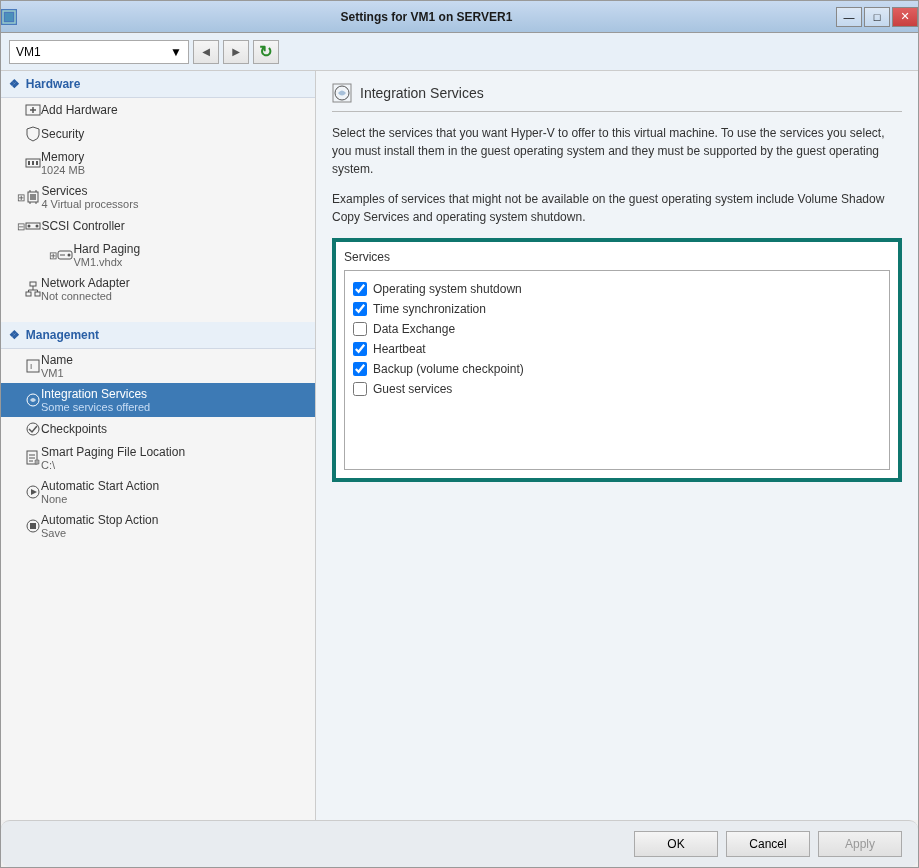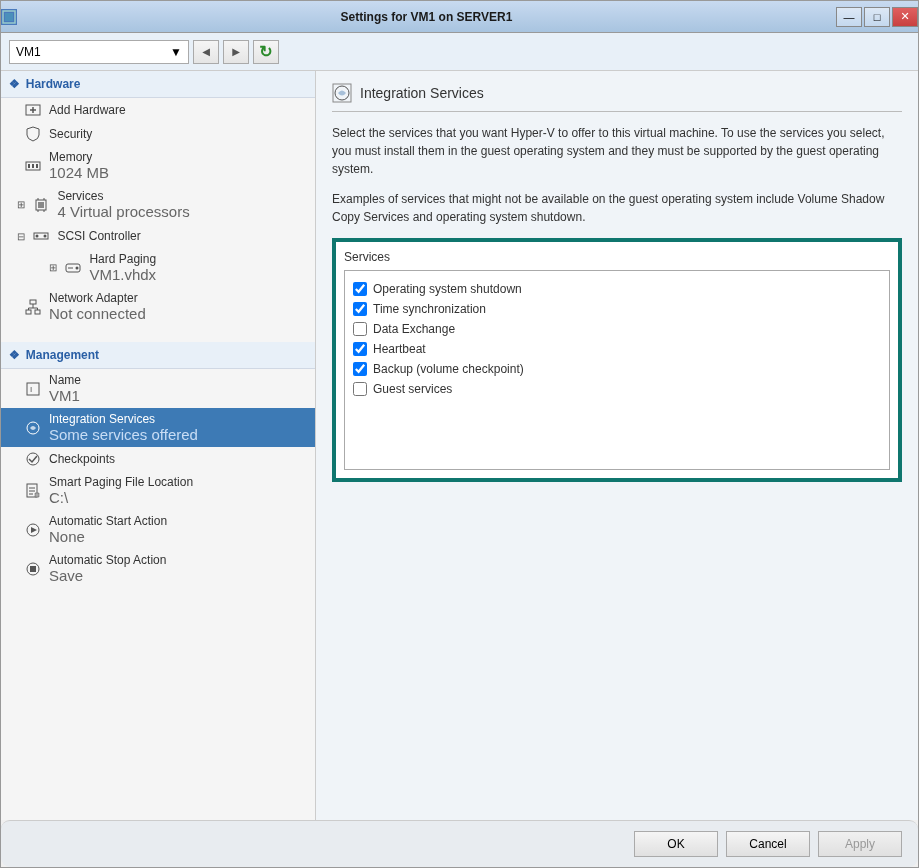--- a/index.html
+++ b/index.html
@@ -120,21 +120,20 @@
       padding: 6px 8px;
       font-weight: bold;
       color: #2a5fa5;
       font-size: 12px;
       background: #e8f0f8;
       border-bottom: 1px solid #d0d8e4;
     }
     .sidebar-item {
       display: flex;
       align-items: center;
-      gap: 8px;
       padding: 4px 8px 4px 24px;
       cursor: pointer;
       color: #333;
     }
     .sidebar-item.selected {
       background: #3d7ab5;
       color: white;
     }
     .sidebar-item.selected .item-subtitle {
       color: #c8ddf5;
@@ -142,21 +141,21 @@
     .item-icon {
       width: 16px;
       height: 16px;
       flex-shrink: 0;
       display: flex;
       align-items: center;
       justify-content: center;
     }
     .item-text { flex: 1; }
     .item-title { font-size: 12px; }
-    .item-subtitle { font-size: 15px; color: #666; }
+    .item-subtitle { font-size: 11px; color: #666; }
     .expand-icon { font-size: 10px; color: #555; cursor: pointer; }
     .right-panel {
       flex: 1;
       padding: 12px 16px;
       overflow-y: auto;
       background: #f0f4f8;
     }
     .panel-header {
       display: flex;
       align-items: center;

